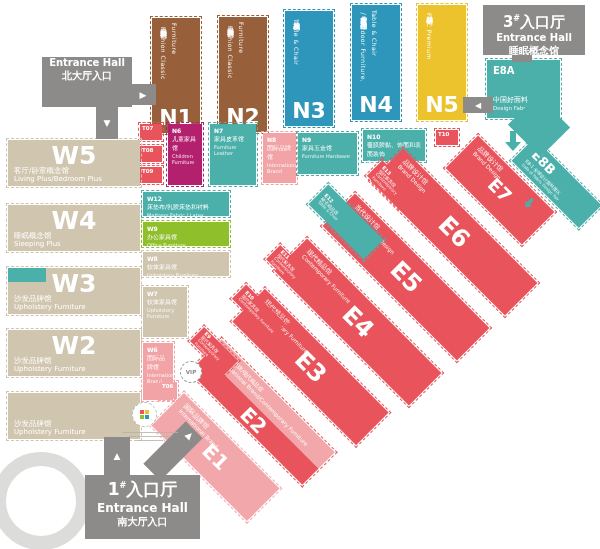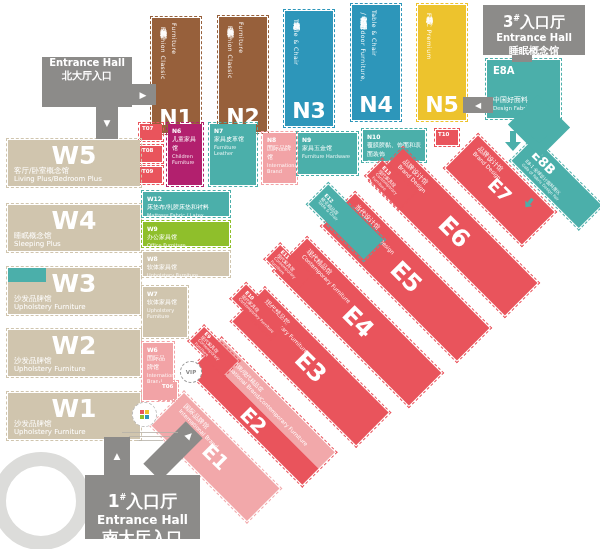--- a/index.html
+++ b/index.html
@@ -162,21 +162,20 @@
         </div>
       </div>
       <div class="hall west" style="--c: #d0c5ae; left: 8px; top: 330px; width: 132px; height: 46px;">
         <div class="wcode">W2</div>
         <div class="wcap">
           <div class="wzh">沙发品牌馆</div>
           <div class="wen">Upholstery Furniture</div>
         </div>
       </div>
       <div class="hall west" style="--c: #d0c5ae; left: 8px; top: 393px; width: 132px; height: 46px;">
-        <div class="wcode">W1</div>
         <div class="wcap">
           <div class="wzh">沙发品牌馆</div>
           <div class="wen">Upholstery Furniture</div>
         </div>
       </div>
       <div class="hall small" style="--c: #4bafaa; left: 143px; top: 192px; width: 86px; height: 24px;">
         <div class="scode">W12</div>
         <div class="szh">床垫布/乳胶床垫和衬料</div>
         <div class="sen">Mattress Fabric / Latex Household / Materials</div>
       </div>
@@ -308,23 +307,23 @@
 
   <div class="entrance" style="left:483px;top:5px;width:102px;height:50px;">
     <div class="ent-l1"><span>3</span><sup>#</sup><span>入口厅</span></div>
     <div class="ent-l2">Entrance Hall</div>
     <div class="ent-l3">睡眠概念馆</div>
   </div>
   <div class="stub" style="left:512px;top:55px;width:20px;height:7px;"></div>
   <div class="stub" style="left:463px;top:97px;width:30px;height:16px;font-size:8px;">◀</div>
 
   <div class="entrance" style="left:85px;top:475px;width:115px;height:64px;">
-    <div class="ent-l1" style="font-size:17px;margin-top:15px;"><span>1</span><sup>#</sup><span>入口厅</span></div>
+    <div class="ent-l1" style="font-size:17px;margin-top:3px;"><span>1</span><sup>#</sup><span>入口厅</span></div>
     <div class="ent-l2" style="font-size:12px;">Entrance Hall</div>
-    <div class="ent-l3" style="font-size:16px;">南大厅入口</div>
+    <div class="ent-l3" style="font-size:10px;">南大厅入口</div>
   </div>
   <div class="stub" style="left:104px;top:437px;width:26px;height:38px;">▲</div>
   <div class="stub" style="left:143px;top:439px;width:60px;height:24px;transform:rotate(-45deg);justify-content:flex-end;padding-right:4px;box-sizing:border-box;">▶</div>
 
   <div class="dcircle" id="vip">
     <span>VIP</span>
   </div>
 
   <div class="dcircle" id="logo">
     <span class="lg">

